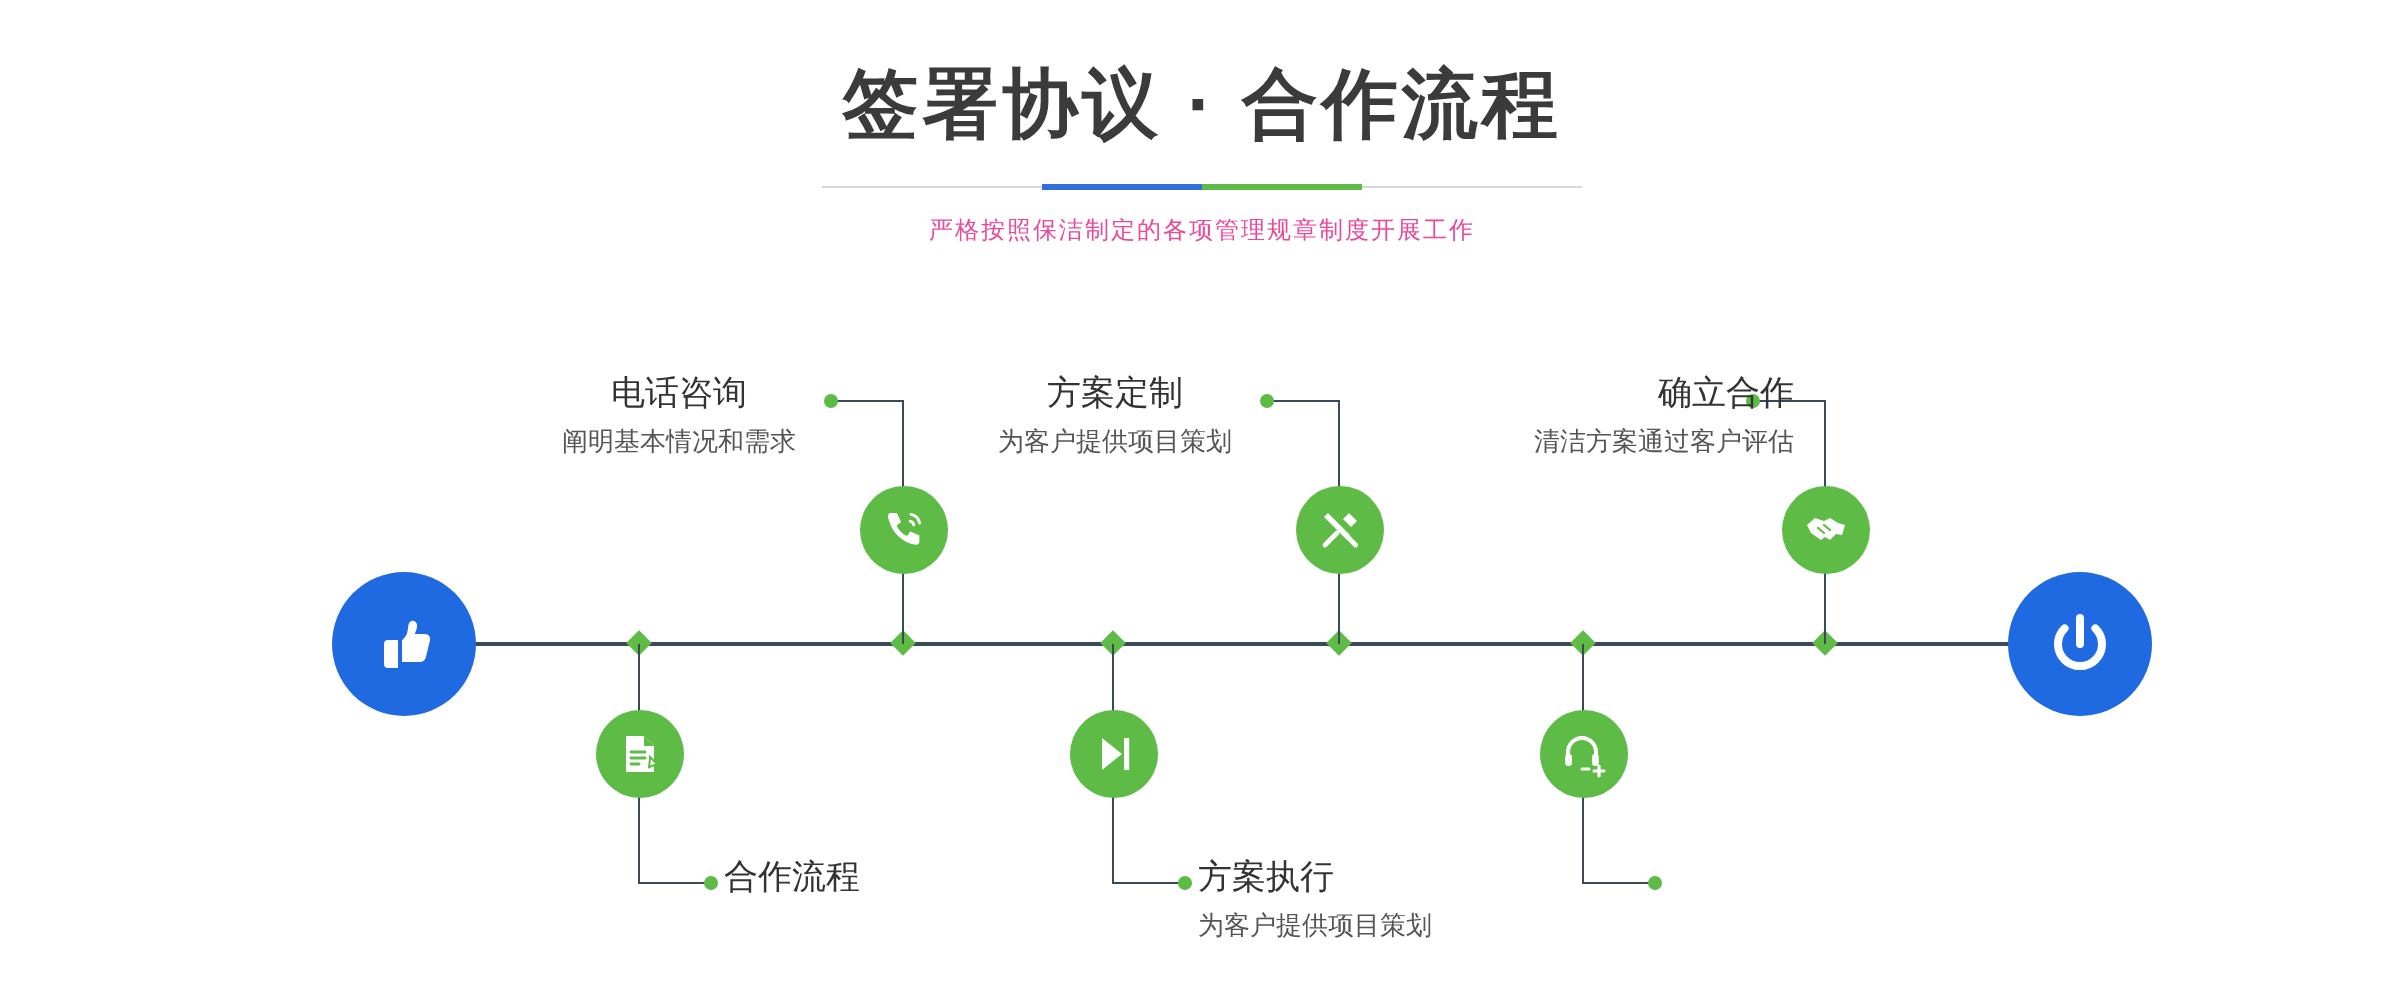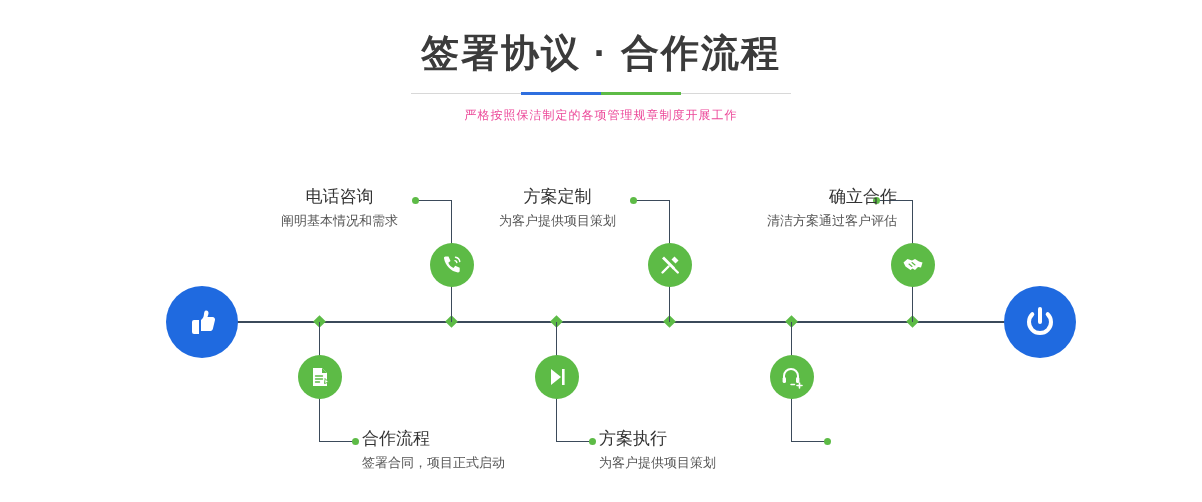--- a/index.html
+++ b/index.html
@@ -225,21 +225,20 @@
         <svg width="24" height="24" viewBox="0 0 24 24">
           <path d="M5 3 h9 l5 5 v13 H5 z" fill="#ffffff"></path>
           <path d="M14 3 v5 h5" fill="#5dbb46"></path>
           <path d="M7.5 11 h7 M7.5 14 h7 M7.5 17 h4" stroke="#5dbb46" stroke-width="1.4" stroke-linecap="round"></path>
           <path d="M17 13.5 l3.5 3.5 l-4 1.6 l0.5 -4.1 z" fill="#ffffff" stroke="#5dbb46" stroke-width="1"></path>
         </svg>
       </span>
     </div>
     <div class="step-label" style="left:350px; top:428px;">
       <div class="step-title">合作流程</div>
-      <div class="step-desc">签署合同，项目正式启动</div>
     </div>
 
     <div class="connector-v" style="left:657px; top:200px; height:122px;"></div>
     <div class="connector-h" style="left:622px; top:200px; width:36px;"></div>
     <div class="label-dot" style="left:618px; top:197px;"></div>
     <div class="node-circle" style="left:636px; top:243px;">
       <span>
         <svg width="24" height="24" viewBox="0 0 24 24">
           <path d="M4 5.5 l2 -2 l11 11 l-2 2 z" fill="#ffffff"></path>
           <path d="M16.5 3.5 l4 4 l-3 3 l-4 -4 z" fill="#ffffff"></path>

